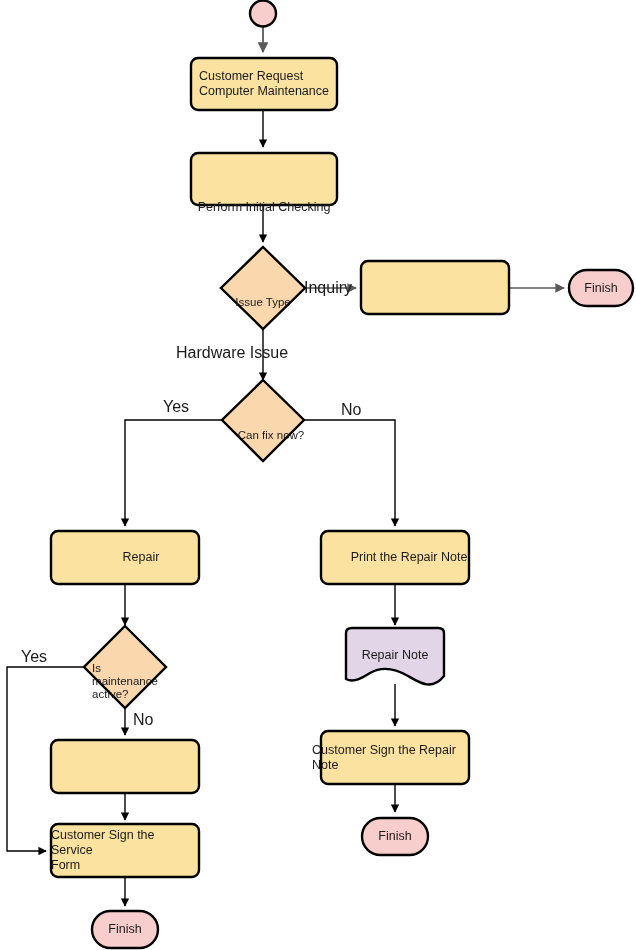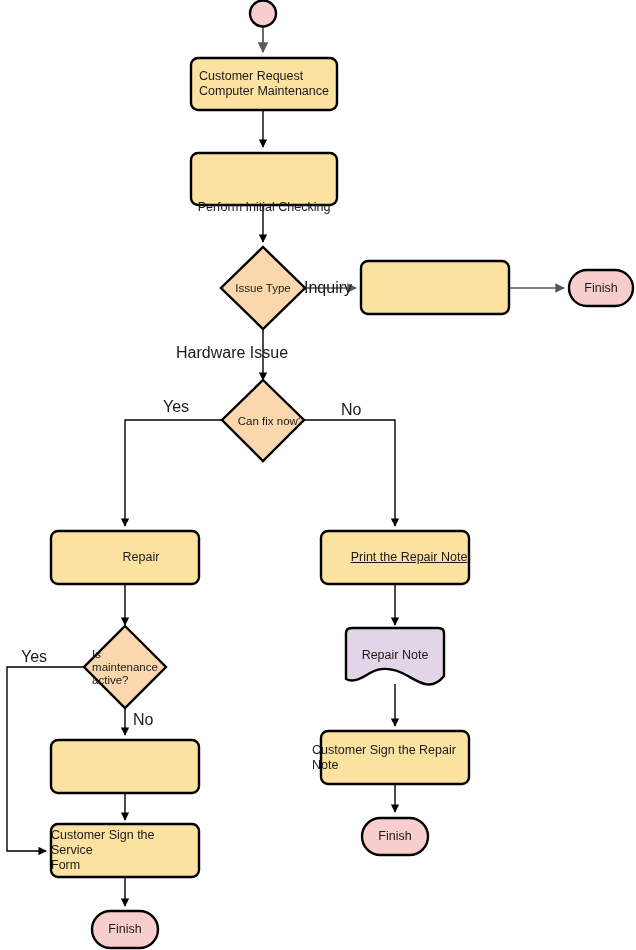--- a/index.html
+++ b/index.html
@@ -37,20 +37,21 @@
   .edge-label {
     position: absolute;
     color: #1a1a1a;
     font-size: 16px;
     line-height: 13px;
     white-space: nowrap;
   }
   .diamond-label {
     font-size: 11.5px;
     line-height: 13px;
+    margin-top: 14px;
   }
 </style>
 </head>
 <body>
 
 <div id="canvas-root">
 
   <svg id="flow-svg" viewBox="0 0 636 950" xmlns="http://www.w3.org/2000/svg">
     <defs>
       <marker id="arrow-black" viewBox="0 0 10 10" refX="9" refY="5" markerWidth="6" markerHeight="6" orient="auto-start-reverse">
@@ -197,21 +198,21 @@
   <div class="node-label diamond-label" style="left:80px; top:645px; width:90px; height:45px;">Is
 maintenance
 active?</div>
 
 
   <div class="node-label" style="left:51px; top:824px; width:148px; height:53px;">Customer Sign the Service
 Form</div>
 
   <div class="node-label" style="left:92px; top:911px; width:66px; height:37px;">Finish</div>
 
-  <div class="node-label" style="left:321px; top:531px; width:176px; height:53px;text-decoration:underline;">Print the Repair Note</div>
+  <div class="node-label" style="left:321px; top:531px; width:176px; height:53px;">Print the Repair Note</div>
 
   <div class="node-label" style="left:346px; top:633px; width:98px; height:44px;">Repair Note</div>
 
   <div class="node-label" style="left:310px; top:731px; width:148px; height:53px;">Customer Sign the Repair
 Note</div>
 
   <div class="node-label" style="left:362px; top:818px; width:66px; height:37px;">Finish</div>
 
   <div class="edge-label" style="left:304px; top:281px;">Inquiry</div>
 

